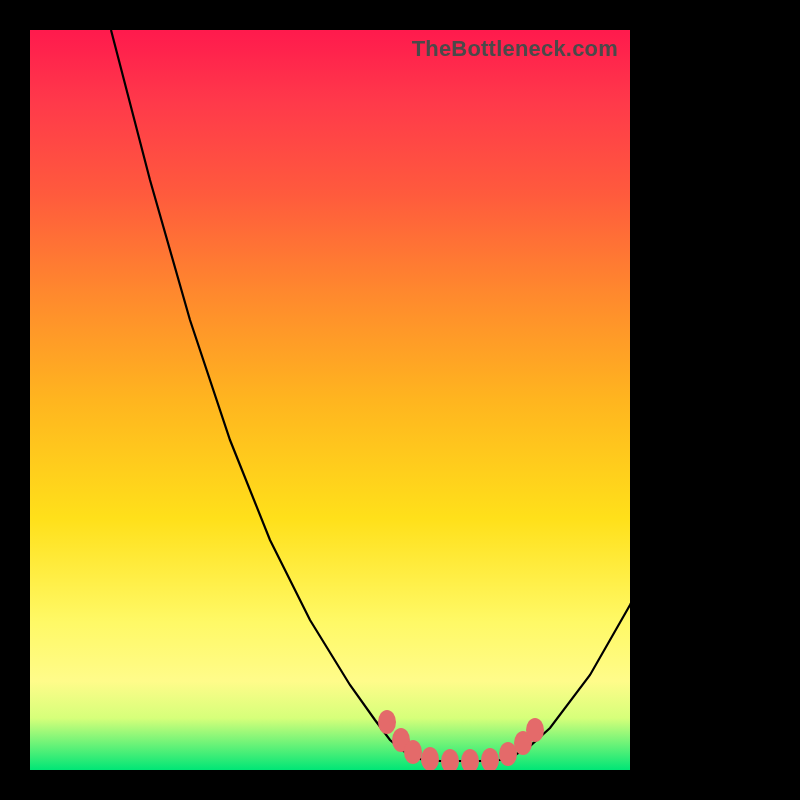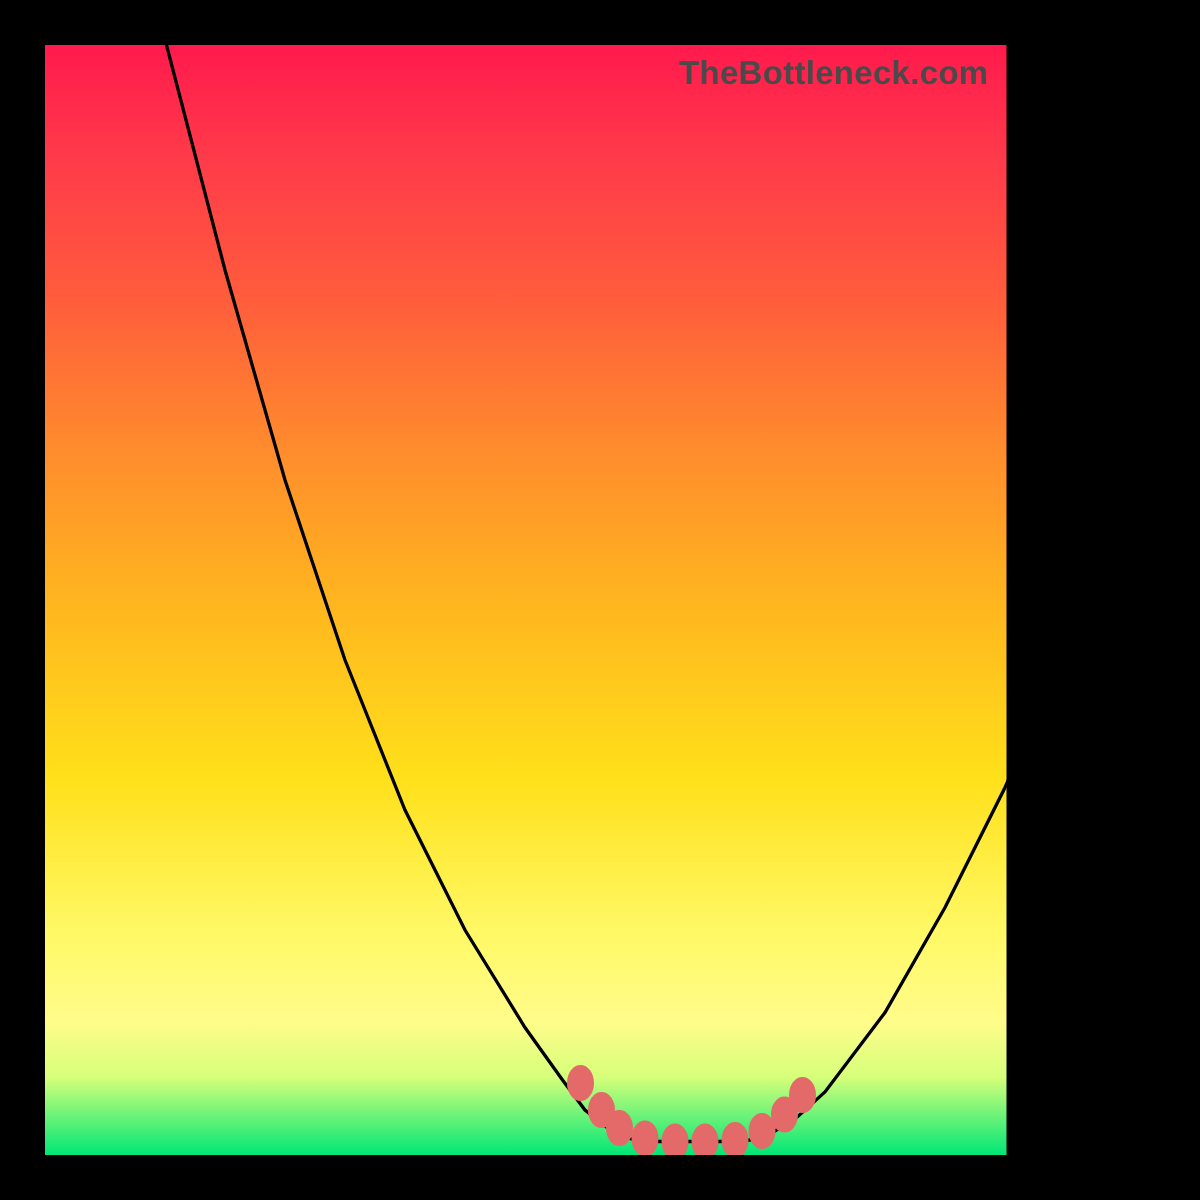--- a/index.html
+++ b/index.html
@@ -28,21 +28,20 @@
       #ff3a4a 10%,
       #ff5a3d 22%,
       #ff8a2d 36%,
       #ffb51f 50%,
       #ffe01a 66%,
       #fff966 80%,
       #fffc8a 88%,
       #d6ff7a 93%,
       #00e676 100%
     );
-    padding-left: 41px;
   }
   .watermark {
     position: absolute;
     top: 6px;
     right: 12px;
     color: #4a4a4a;
     font-size: 22px;
     font-weight: 600;
     letter-spacing: 0.2px;
     user-select: none;

